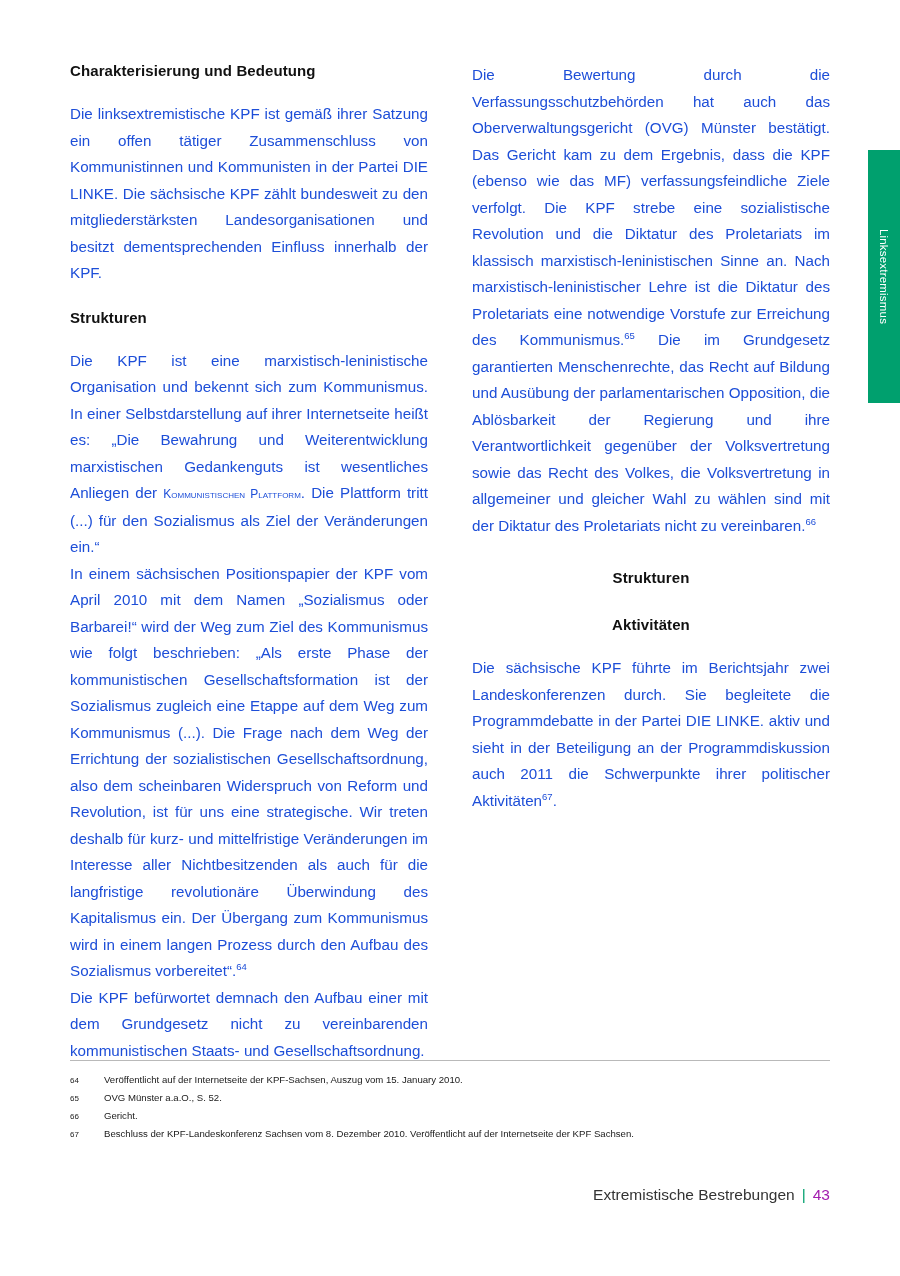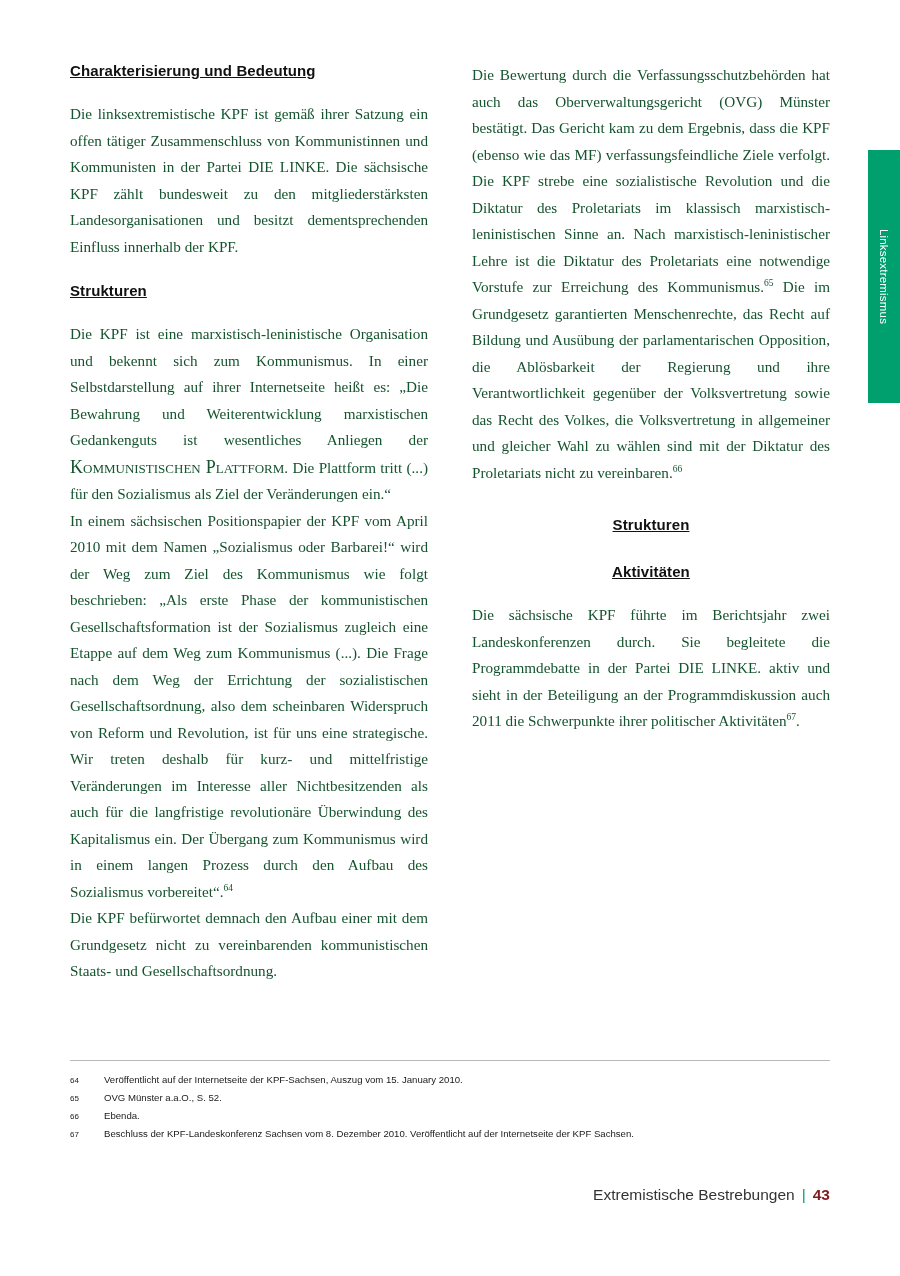--- a/index.html
+++ b/index.html
@@ -55,41 +55,39 @@
     width: 358px;
     float: left;
   }
   .col.left { margin-right: 44px; }
   h2.heading {
     font-size: 15px;
     font-weight: bold;
     margin: 0 0 22px 0;
     color: #111;
     letter-spacing: 0.1px;
-    text-decoration: underline;
   }
   h2.heading.spaced {
     margin-top: 30px;
     text-align: center;
   }
   p.body {
     font-size: 15.2px;
     line-height: 26.5px;
     margin: 0 0 22px 0;
     text-align: justify;
-    color: #14532d;
+    color: #1d4ed8;
     hyphens: manual;
-    font-family: Liberation Serif, serif;
   }
   p.body.tight {
     margin-bottom: 0;
   }
   .smallcaps {
     font-variant: small-caps;
-    font-size: 18px;
+    font-size: 12px;
   }
   sup {
     font-size: 9.5px;
     vertical-align: super;
     line-height: 0;
   }
   .clear { clear: both; }
   
   .footnotes {
     position: absolute;
@@ -123,22 +121,21 @@
     width: 760px;
     text-align: right;
     font-size: 15.5px;
     color: #333;
   }
   .page-footer .sep {
     color: #00a06e;
     margin: 0 7px;
   }
   .page-footer .pagenum {
-    color: #7f1d1d;
-    font-weight: bold;
+    color: #a21caf;
   }
 </style>
 </head>
 <body>
 
 <div class="page">
 
   <div class="side-tab">
     <div class="side-tab-label">Linksextremismus</div>
   </div>
@@ -174,21 +171,21 @@
     <div class="footnote">
       <div class="num">64</div>
       <div class="txt">Veröffentlicht auf der Internetseite der KPF-Sachsen, Auszug vom 15. January 2010.</div>
     </div>
     <div class="footnote">
       <div class="num">65</div>
       <div class="txt">OVG Münster a.a.O., S. 52.</div>
     </div>
     <div class="footnote">
       <div class="num">66</div>
-      <div class="txt">Ebenda.</div>
+      <div class="txt">Gericht.</div>
     </div>
     <div class="footnote">
       <div class="num">67</div>
       <div class="txt">Beschluss der KPF-Landeskonferenz Sachsen vom 8. Dezember 2010. Veröffentlicht auf der Internetseite der KPF Sachsen.</div>
     </div>
   </div>
 
   <div class="page-footer">
     <span>Extremistische Bestrebungen</span><span class="sep">|</span><span class="pagenum">43</span>
   </div>

